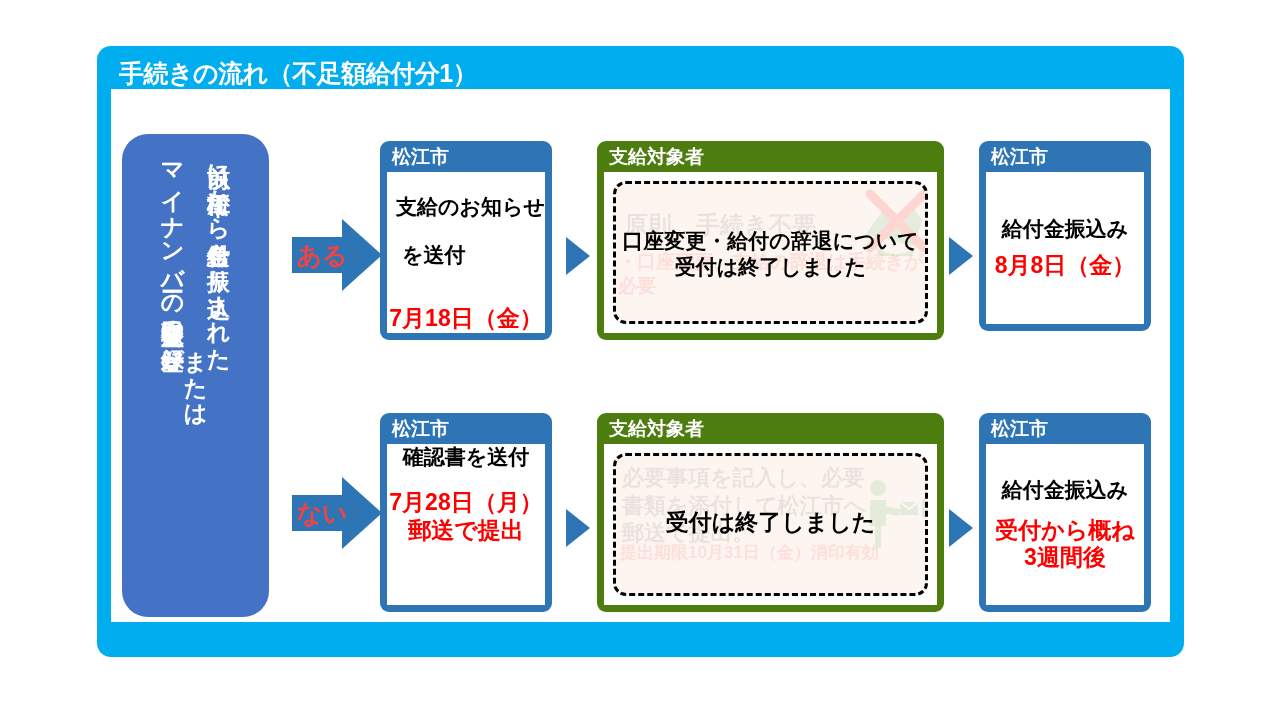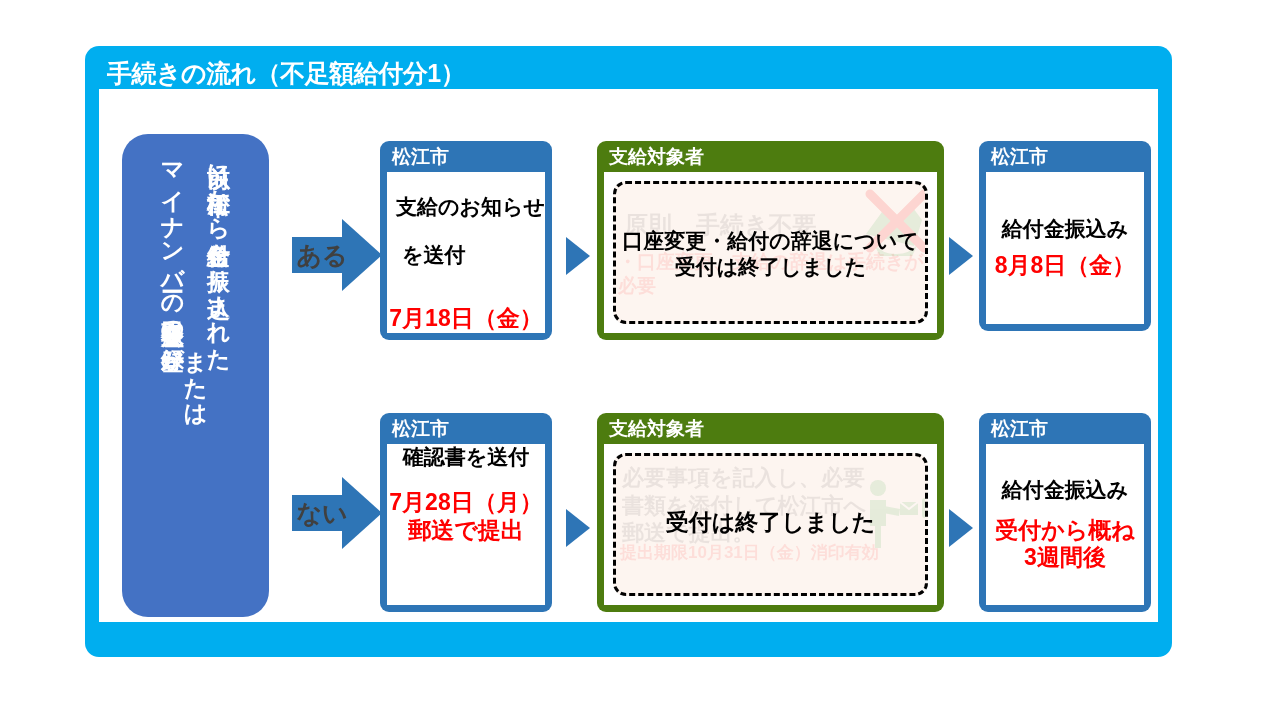--- a/index.html
+++ b/index.html
@@ -16,21 +16,21 @@
   #stage {
     position: relative;
     width: 1280px;
     height: 720px;
     background: #ffffff;
   }
 
   
   .frame {
     position: absolute;
-    left: 85px;
+    left: 97px;
     top: 46px;
     width: 1087px;
     height: 611px;
     background: #00AEEF;
     border-radius: 14px;
   }
   .frame-inner {
     position: absolute;
     left: 14px;
     top: 43px;
@@ -96,21 +96,21 @@
     width: 0; height: 0;
     border-top: 36px solid transparent;
     border-bottom: 36px solid transparent;
     border-left: 40px solid #2E75B6;
   }
   .block-arrow .lbl {
     position: absolute;
     left: 2px; top: 19px;
     width: 56px;
     text-align: center;
-    color: #404040;
+    color: #ef4444;
     font-size: 25px;
     font-weight: 700;
     line-height: 34px;
   }
 
   
   .tri {
     position: absolute;
     width: 0; height: 0;
     border-top: 19px solid transparent;

